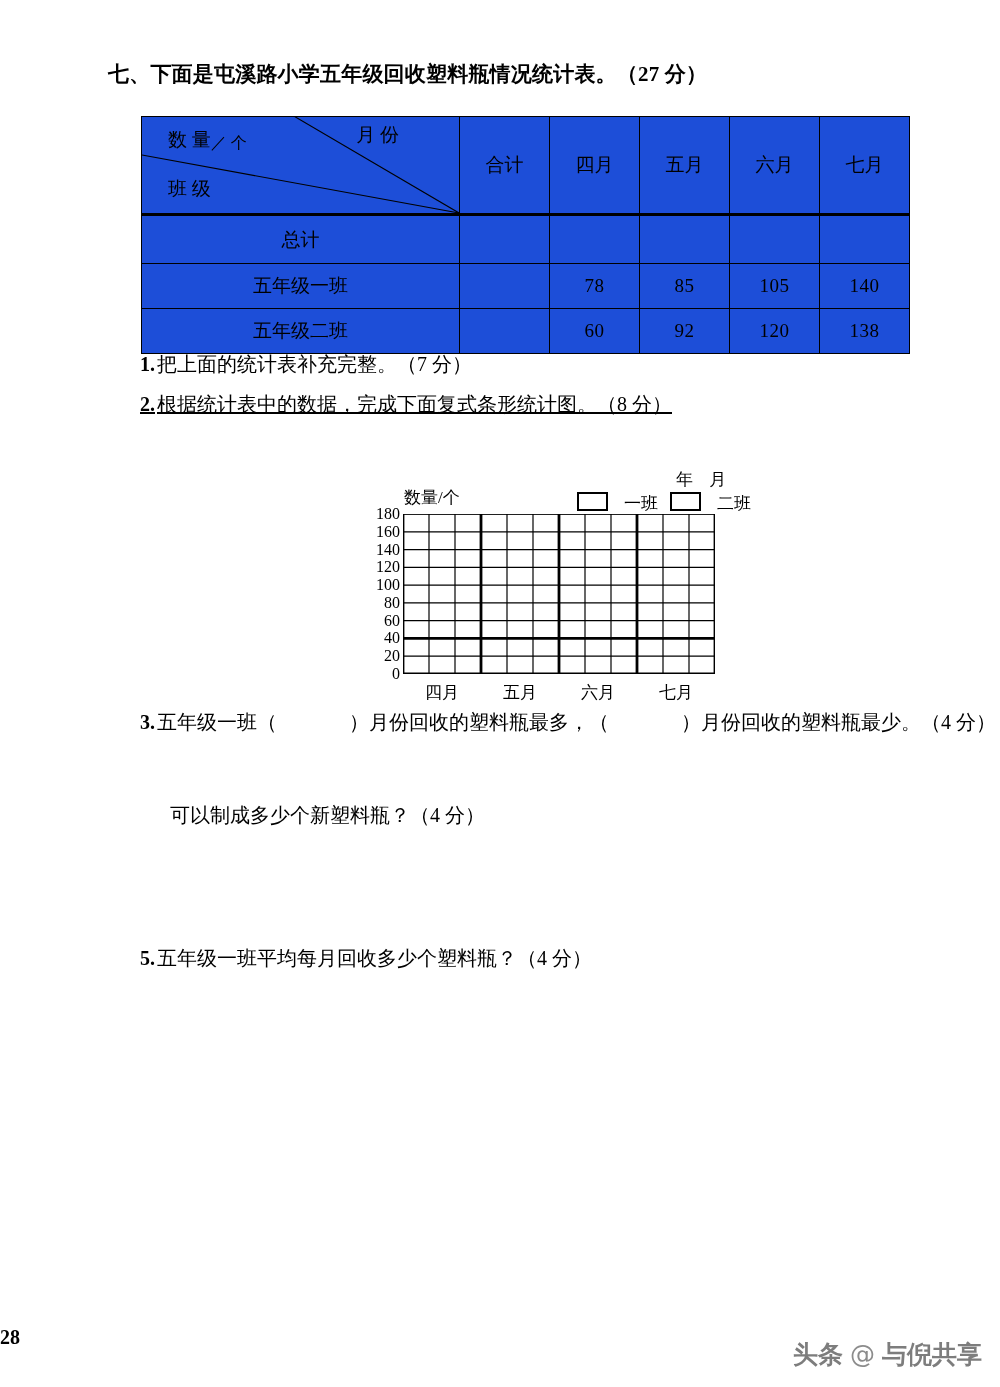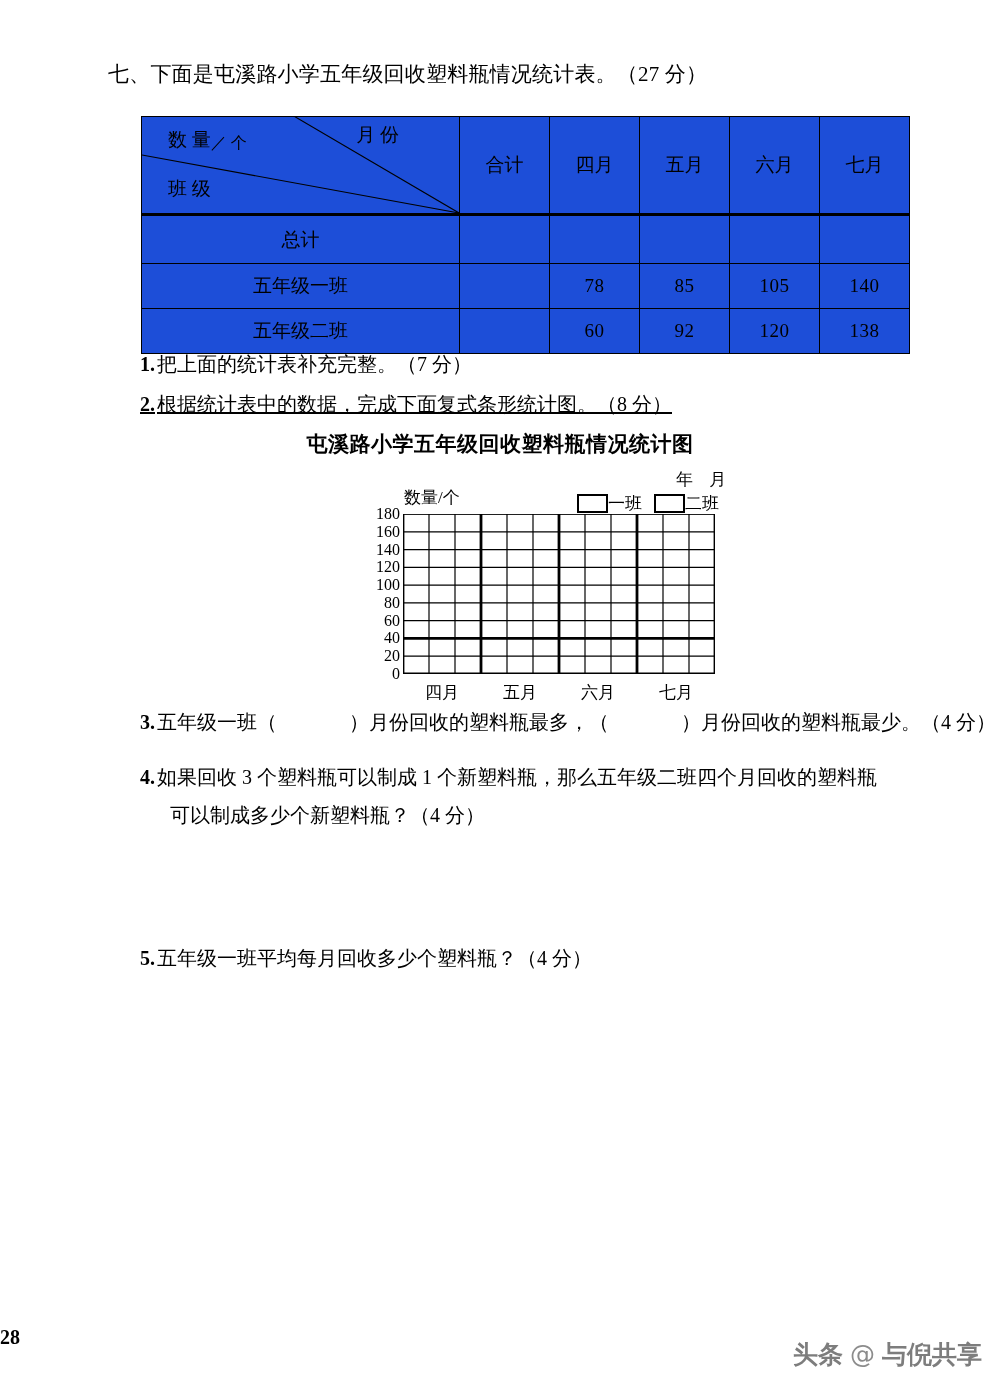--- a/index.html
+++ b/index.html
@@ -20,21 +20,21 @@
     position: absolute;
     inset: 0;
   }
 
   
   .section-heading {
     position: absolute;
     left: 108px;
     top: 60px;
     font-size: 21px;
-    font-weight: 400;
+    font-weight: 700;
     letter-spacing: 0.2px;
     white-space: nowrap;
   }
 
   
   .stat-table-wrap {
     position: absolute;
     left: 141px;
     top: 116px;
     width: 768px;
@@ -160,22 +160,21 @@
     left: 207px;
     top: 26px;
     display: flex;
     align-items: center;
     gap: 12px;
     font-size: 17px;
     white-space: nowrap;
   }
   .legend-item {
     display: flex;
-    align-items: center;
-    gap: 0;
+    gap: 16px;
   }
   .legend-swatch {
     display: inline-block;
     width: 27px;
     height: 15px;
     border: 2px solid #000;
     background: #fff;
   }
 
   .plot {
@@ -300,21 +299,20 @@
   </div>
 
   <div class="q" id="q1">
     <span class="qnum">1.</span><span>把上面的统计表补充完整。（7 分）</span>
   </div>
 
   <div class="q" id="q2">
     <span class="qnum">2.</span><span>根据统计表中的数据，完成下面复式条形统计图。（8 分）</span>
   </div>
 
-  <div class="chart-title">屯溪路小学五年级回收塑料瓶情况统计图</div>
 
   <div class="chart-area">
 
     <div class="chart-yaxis-label">数量/个</div>
     <div class="chart-yearmonth">年    月</div>
 
     <div class="legend">
       <span class="legend-item">
         <span class="legend-swatch"></span>
         <span>一班</span>
@@ -380,23 +378,20 @@
       <span class="xtick" style="left:117px">五月</span>
       <span class="xtick" style="left:195px">六月</span>
       <span class="xtick" style="left:273px">七月</span>
     </div>
   </div>
 
   <div class="q" id="q3">
     <span class="qnum">3.</span><span>五年级一班（</span><span class="blank-gap"></span><span>）月份回收的塑料瓶最多，（</span><span class="blank-gap"></span><span>）月份回收的塑料瓶最少。（4 分）</span>
   </div>
 
-  <div class="q" id="q4">
-    <span class="qnum">4.</span><span>如果回收 3 个塑料瓶可以制成 1 个新塑料瓶，那么五年级二班四个月回收的塑料瓶</span>
-  </div>
   <div class="q-indent" id="q4b">
     <span>可以制成多少个新塑料瓶？（4 分）</span>
   </div>
 
   <div class="q" id="q5">
     <span class="qnum">5.</span><span>五年级一班平均每月回收多少个塑料瓶？（4 分）</span>
   </div>
 
   <div class="page-number">28</div>
   <div class="watermark">

